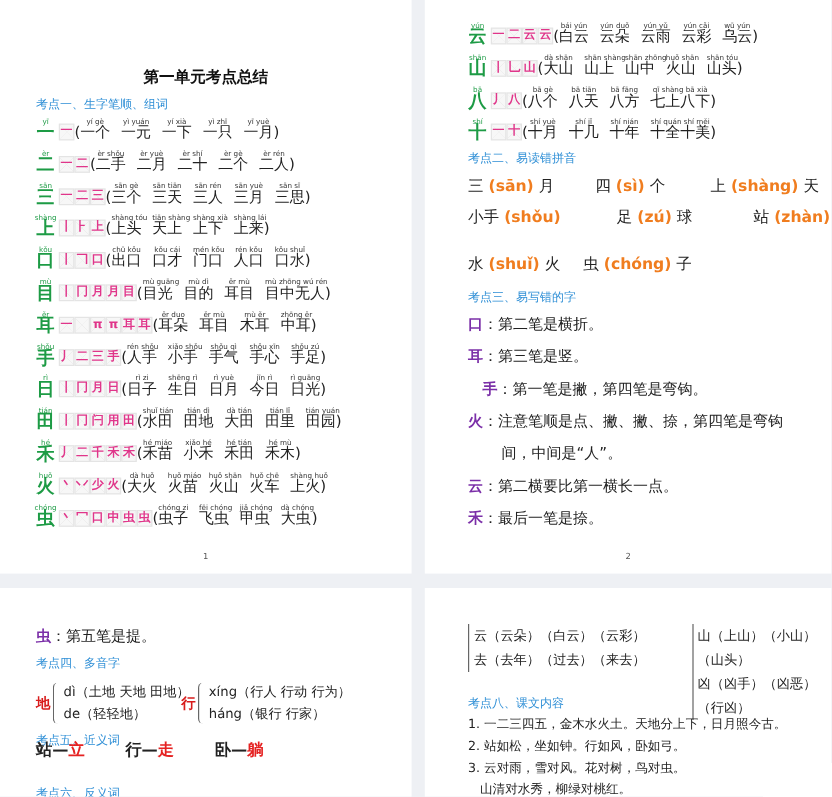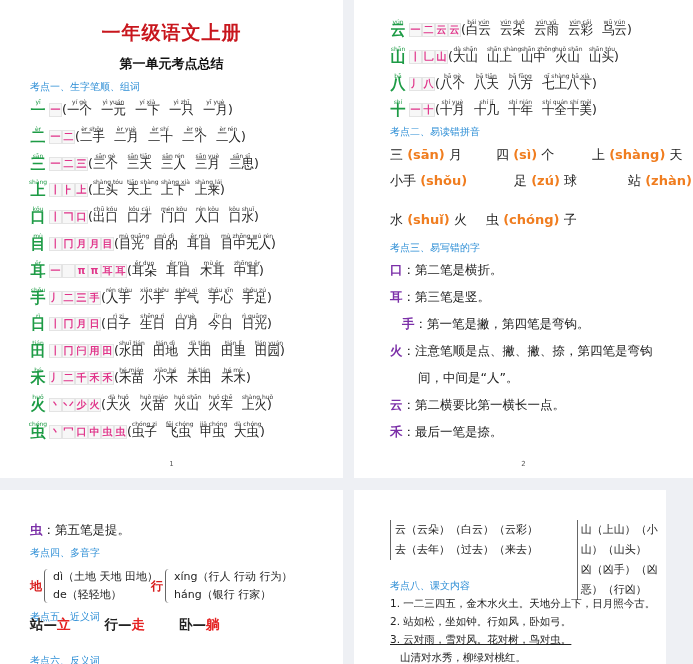--- a/index.html
+++ b/index.html
@@ -3,21 +3,21 @@
 <meta charset="utf-8">
 <style>
   * { box-sizing: border-box; margin: 0; padding: 0; }
   html, body { width: 693px; height: 664px; overflow: hidden; background: #eef0f4; }
   body { font-family: "DejaVu Sans", "Liberation Sans", sans-serif; color: #222; position: relative; }
 
   .page { position: absolute; background: #fff; overflow: hidden; }
   #p1 { left: 0; top: 0; width: 343px; height: 478px; }
   #p2 { left: 354px; top: 0; width: 339px; height: 478px; }
   #p3 { left: 0; top: 490px; width: 343px; height: 174px; }
-  #p4 { left: 354px; top: 490px; width: 312px; height: 174px; }
+  #p4 { left: 354px; top: 490px; width: 339px; height: 174px; }
 
   .doc-title { position: absolute; left: 0; right: 0; top: 20px; text-align: center; color: #c8161d; font-size: 19px; font-weight: bold; letter-spacing: 1px; }
   .doc-subtitle { position: absolute; left: 0; right: 0; top: 55px; text-align: center; color: #111; font-size: 13px; font-weight: bold; }
 
   .section-head { position: absolute; color: #2f8fd6; font-size: 10px; }
 
   
   .char-row { position: absolute; left: 30px; height: 24px; display: flex; align-items: flex-end; white-space: nowrap; }
   .big-char { position: relative; width: 16px; font-size: 15px; font-weight: bold; color: #1d9b45; text-align: center; line-height: 16px; }
   .big-char .py { position: absolute; top: -8px; left: -4px; width: 24px; font-size: 6px; text-align: center; font-weight: normal; color: #1d9b45; }
@@ -55,21 +55,20 @@
   .pair-block { position: absolute; display: flex; font-size: 11px; }
   .pair-block .bar { width: 4px; border-left: 1px solid #666; margin-right: 1px; }
   .pair-block .lines div { line-height: 20px; }
 
   .lesson { position: absolute; left: 36px; font-size: 10.5px; color: #222; white-space: nowrap; }
 </style>
 </head>
 <body>
 
 <div class="page" id="p1">
-  <div class="doc-title">一年级语文上册</div>
   <div class="doc-subtitle">第一单元考点总结</div>
   <div class="section-head" style="left:30px;top:80px;">考点一、生字笔顺、组词</div>
   <div id="p1-rows">
       <div class="char-row" style="top: 94px; left: 30px;">
         <div class="big-char"><span class="py">yī</span><span>一</span></div>
         <div class="strokes">
           <div class="cell">一</div>
         </div>
         <span class="paren">(</span>
         <div class="words">
@@ -442,16 +441,16 @@
         <div class="lines">
           <div>山（上山）（小山）（山头）</div>
           <div>凶（凶手）（凶恶）（行凶）</div>
         </div>
       </div>
     </div>
   <div class="section-head" style="left:36px;top:89px;">考点八、课文内容</div>
   <div id="p4-lessons">
       <div class="lesson" style="top: 107px;">1. 一二三四五，金木水火土。天地分上下，日月照今古。</div>
       <div class="lesson" style="top: 125px;">2. 站如松，坐如钟。行如风，卧如弓。</div>
-      <div class="lesson" style="top: 143px; text-decoration: underline;">3. 云对雨，雪对风。花对树，鸟对虫。</div>
+      <div class="lesson" style="top: 143px;">3. 云对雨，雪对风。花对树，鸟对虫。</div>
       <div class="lesson" style="top: 161px; left: 46px;">山清对水秀，柳绿对桃红。</div>
     </div>
 </div>
 
 </body></html>

